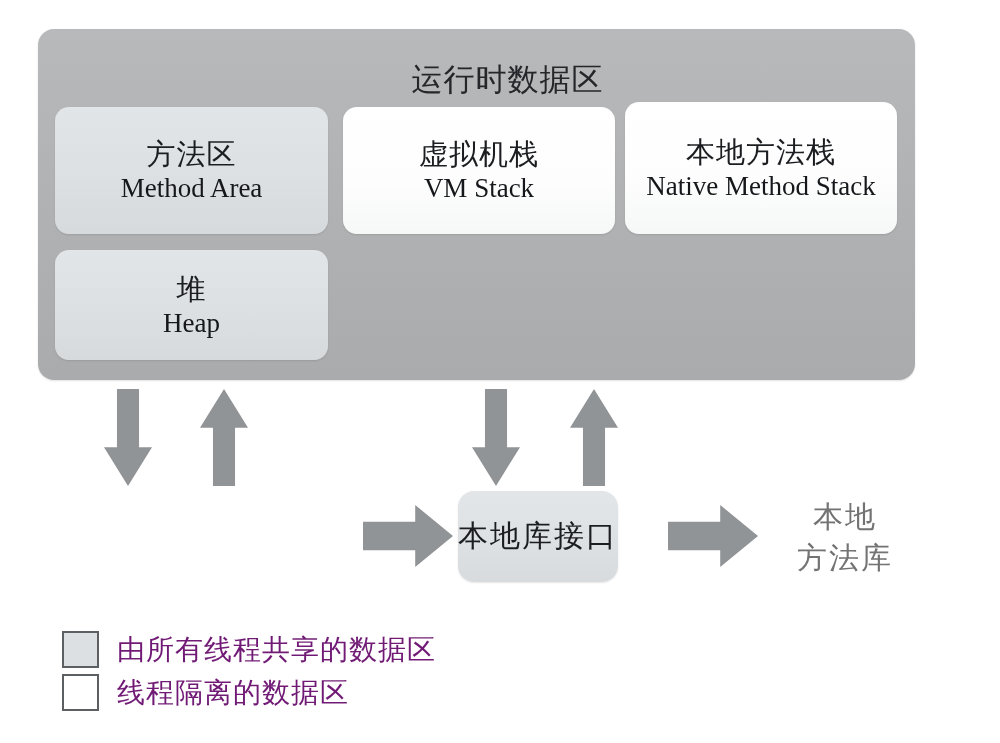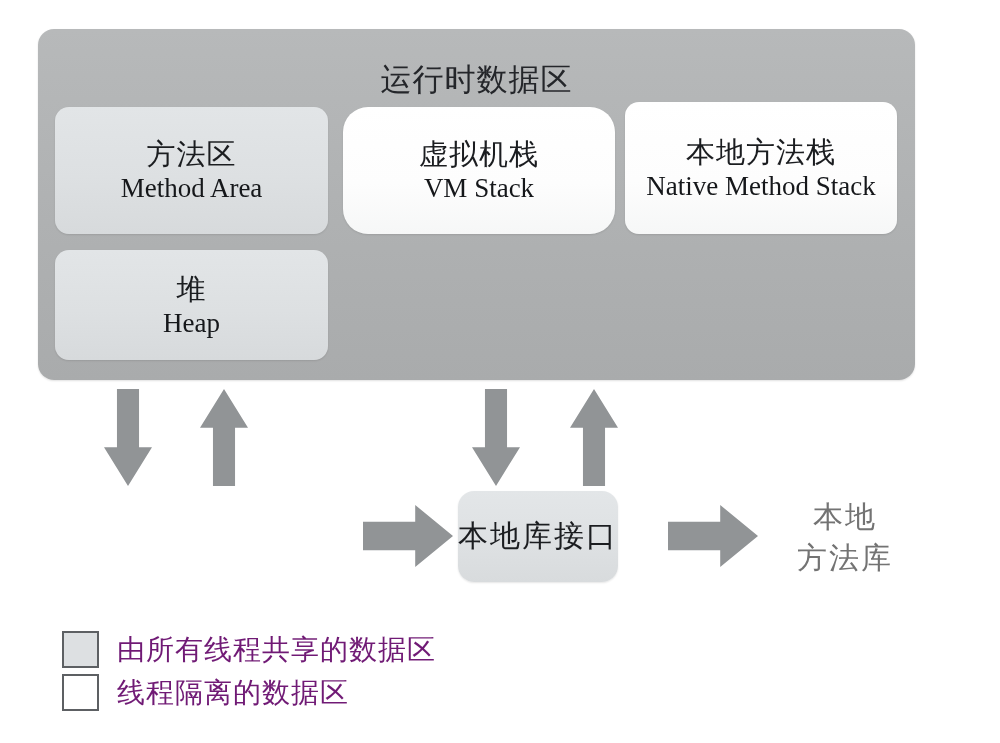--- a/index.html
+++ b/index.html
@@ -36,20 +36,21 @@
   .panel-title {
     position: absolute;
     left: 0;
     top: 33px;
     width: 877px;
     text-align: center;
     font-size: 31px;
     line-height: 36px;
     letter-spacing: 1px;
     color: #24262a;
+    padding-left: 31px;
   }
 
   
   .region {
     position: absolute;
     border-radius: 14px;
     display: flex;
     flex-direction: column;
     align-items: center;
     justify-content: center;
@@ -68,21 +69,21 @@
     letter-spacing: 1px;
     color: #1b1d20;
   }
   .region .en {
     font-size: 27px;
     line-height: 33px;
     color: #15171a;
   }
 
   #region-method-area { left: 55px;  top: 107px; width: 273px; height: 127px; }
-  #region-vm-stack    { left: 343px; top: 107px; width: 272px; height: 127px; border-radius: 25px; }
+  #region-vm-stack    { left: 343px; top: 107px; width: 272px; height: 127px; }
   #region-native-stack{ left: 625px; top: 102px; width: 272px; height: 132px; }
   #region-heap        { left: 55px;  top: 250px; width: 273px; height: 110px; }
   #region-pc          { left: 343px; top: 250px; width: 554px; height: 110px; }
 
   
   .arrow {
     position: absolute;
     background: #919496;
   }
   .arrow-down {

